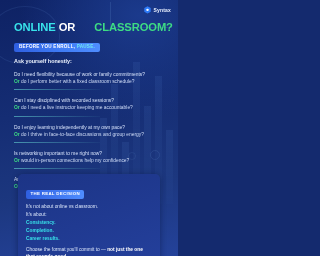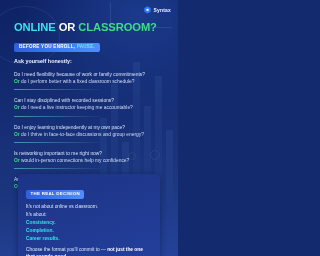--- a/index.html
+++ b/index.html
@@ -57,21 +57,21 @@
 
   
   .content { position:relative; z-index:4; padding:22px 14px 0 14px; }
 
   .title {
     font-size:11.2px; font-weight:700; letter-spacing:-.1px;
     line-height:1.05; white-space:nowrap;
   }
   .t-online { color:#38e2ea;margin-top:48px; }
   .t-or { color:#ffffff; }
-  .t-class { color:#3ddc84; }
+  .t-class { color:#3ddc84;margin-left:16px; }
 
   .badge {
     display:inline-block; margin-top:5px;
     padding:2.2px 5px 2.4px 5px;
     border-radius:2px;
     background:linear-gradient(90deg,#2f5fe0 0%,#3f7cf5 55%,#4f8dff 100%);
     font-size:4.6px; font-weight:700; letter-spacing:.25px; line-height:1;
     white-space:nowrap;
   }
   .badge .b-w { color:#ffffff; }

